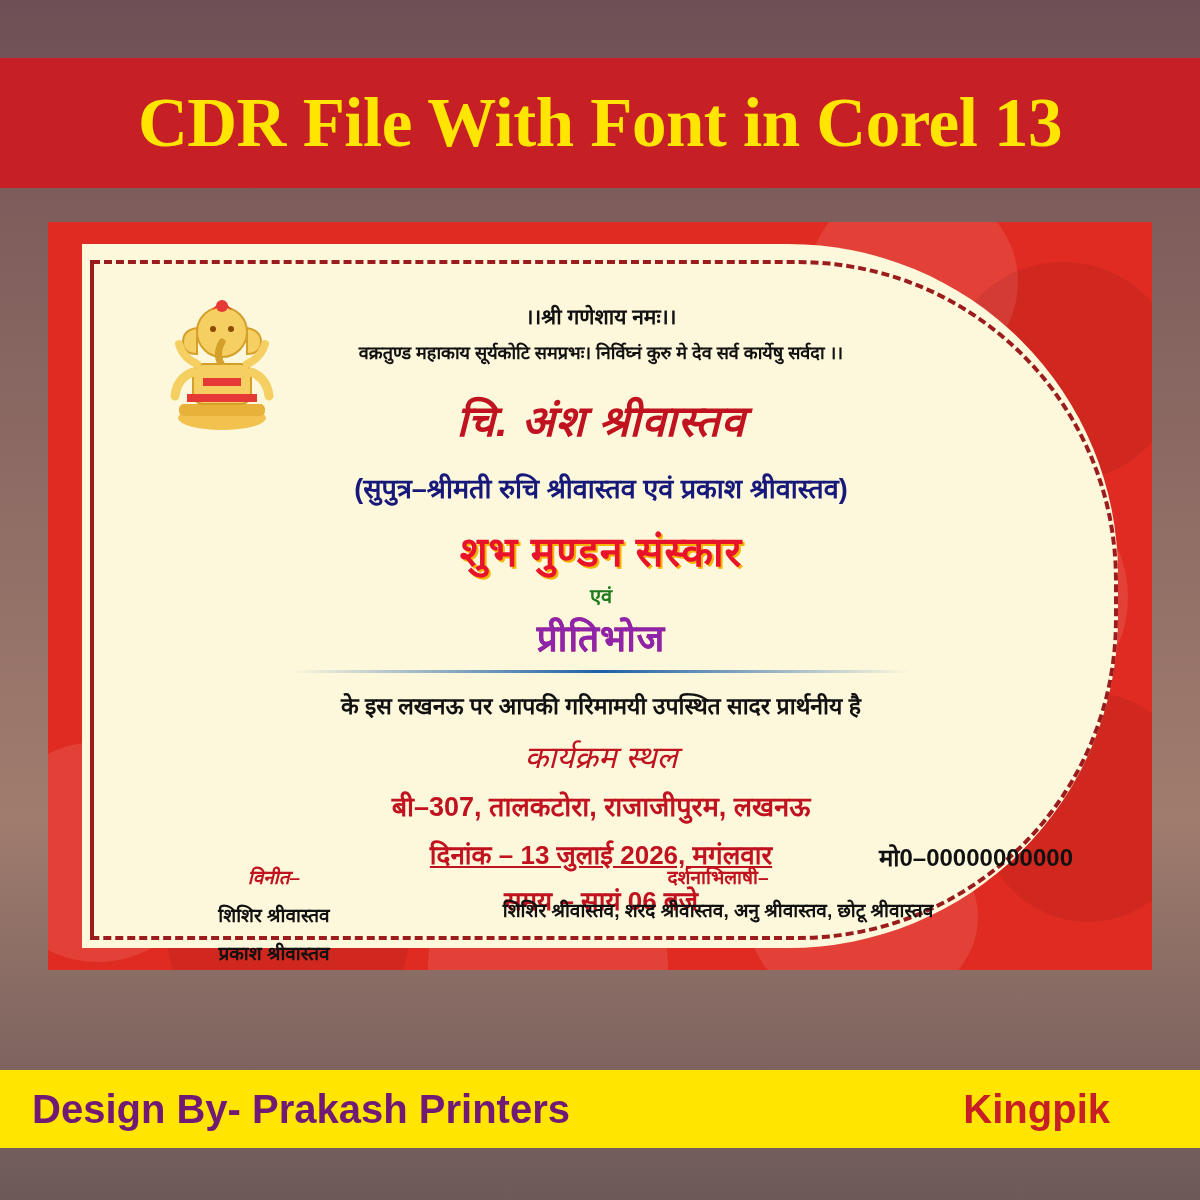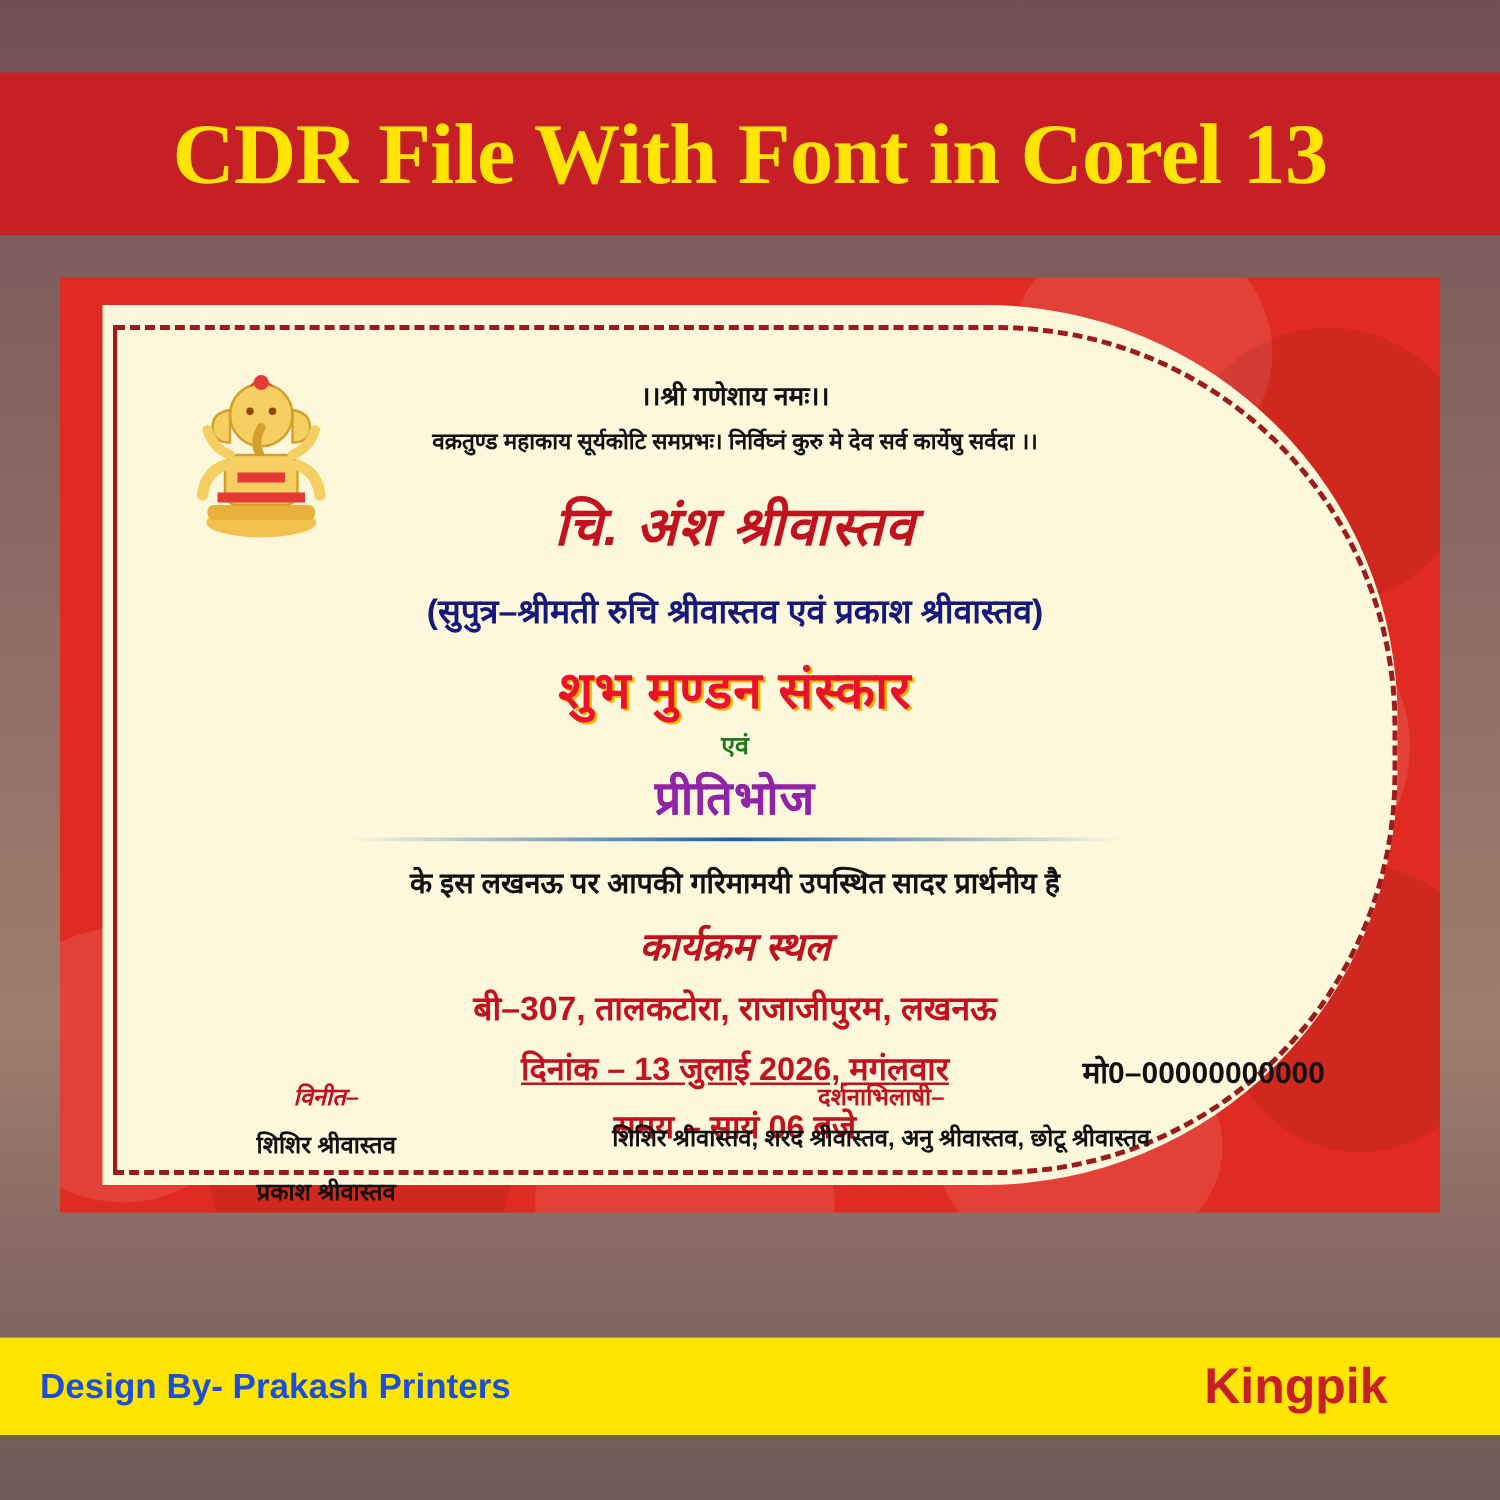--- a/index.html
+++ b/index.html
@@ -44,21 +44,21 @@
   }
   .dashline{
     position:absolute;left:42px;top:38px;width:1020px;height:672px;
     border:4px dashed #9b1c1c;
     border-left:4px solid #9b1c1c;
     border-top-right-radius:320px;
     border-bottom-right-radius:320px;
     pointer-events:none;
   }
   .content{
-    position:absolute;left:22px;top:22px;width:1036px;height:600px;
+    position:absolute;left:35px;top:22px;width:1036px;height:600px;
     text-align:center;
   }
   .ganesh{
     position:absolute;left:80px;top:50px;width:118px;height:140px;
   }
   .l1{font-size:21px;color:#111;font-weight:bold;margin:0;padding-top:58px;}
   .l2{font-size:18px;color:#111;font-weight:bold;margin:10px 0 0 0;}
   .name{
     font-size:43px;color:#c1121f;font-weight:bold;margin-top:26px;
     letter-spacing:1px;
@@ -79,21 +79,21 @@
     background:linear-gradient(90deg,#7b1fa2,#c2185b,#6a1b9a);
     -webkit-background-clip:text;background-clip:text;color:#8e24aa;
     letter-spacing:1px;
   }
   .rule{
     width:620px;height:3px;margin:8px auto 0 auto;
     background:linear-gradient(90deg,rgba(200,30,30,0),#1b5fa8,rgba(200,30,30,0));
   }
   .request{font-size:23px;color:#111;font-weight:bold;margin-top:16px;}
   .venue-label{
-    font-size:31px;color:#c1121f;font-weight:bold;font-style:italic;margin-top:14px;
+    font-size:31px;color:#c1121f;font-weight:normal;font-style:italic;margin-top:14px;
   }
   .venue{font-size:27px;color:#c1121f;font-weight:bold;margin-top:10px;}
   .date{font-size:26px;color:#c1121f;font-weight:bold;margin-top:12px;text-decoration:underline;}
   .time{font-size:26px;color:#c1121f;font-weight:bold;margin-top:10px;}
   .mobile{
     position:absolute;right:46px;top:596px;font-size:24px;color:#111;font-weight:bold;
   }
   .foot-left{
     position:absolute;left:76px;top:620px;width:230px;text-align:center;
   }
@@ -103,21 +103,21 @@
     position:absolute;left:290px;top:620px;width:690px;text-align:center;
   }
   .foot-right .hd{font-size:19px;color:#c1121f;font-weight:bold;}
   .foot-right .nm{font-size:19px;color:#111;font-weight:bold;margin-top:7px;}
   
   .bottom-bar{
     position:absolute;left:0;bottom:52px;width:1200px;height:78px;
     background:#ffe500;display:flex;align-items:center;
   }
   .bottom-bar .designer{
-    position:absolute;left:32px;color:#1d4ed8;font-size:28px;font-weight:bold;
+    position:absolute;left:32px;color:#701a75;font-size:40px;font-weight:bold;
   }
   .bottom-bar .brand{
     position:absolute;right:90px;color:#c62026;font-size:40px;font-weight:bold;
   }
 </style>
 </head>
 <body>
 
 <div class="page">
 

